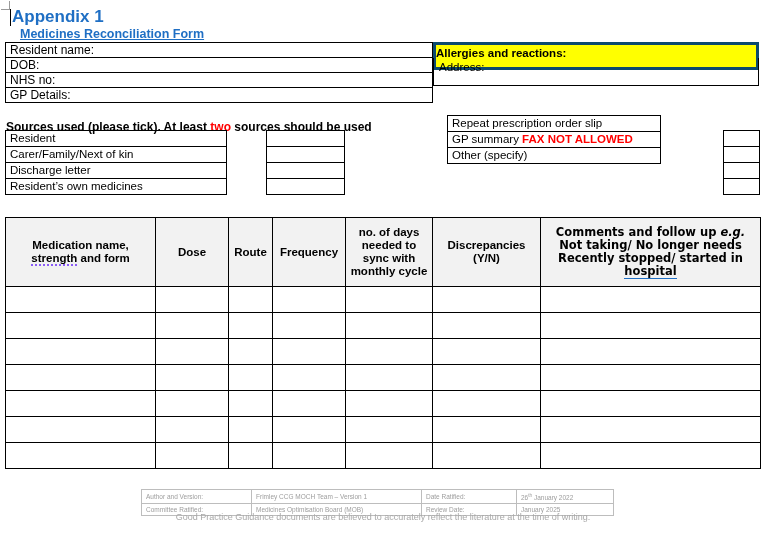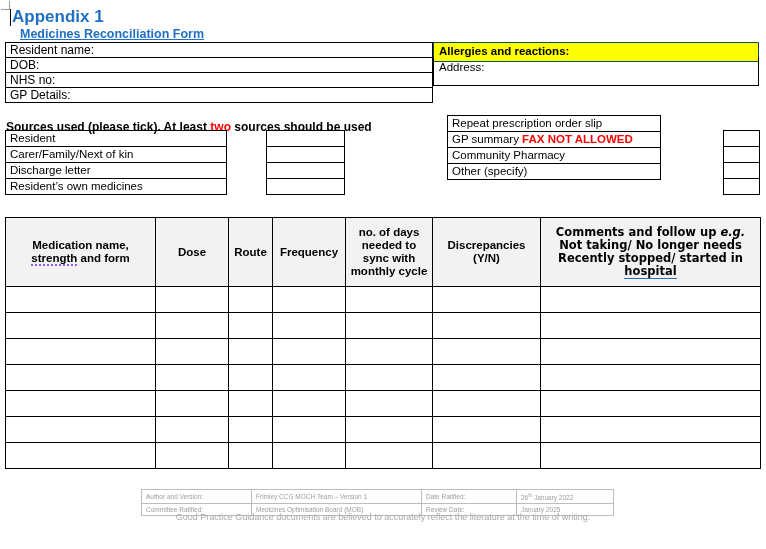--- a/index.html
+++ b/index.html
@@ -76,27 +76,26 @@
     vertical-align: middle;
     white-space: nowrap;
   }
 
   
   .allergy-box {
     position: absolute;
     left: 433px;
     top: 42px;
     width: 326px;
-    height: 20px;
+    height: 28px;
     background: #ffff00;
-    border: 1px solid #0c4a6e;
+    border: 3px solid #0c4a6e;
     font-size: 11.5px;
     font-weight: bold;
     line-height: 16px;
-    padding-left: 5px;
     box-sizing: border-box;
     white-space: nowrap;
   }
   .address-box {
     position: absolute;
     left: 433px;
     top: 58px;
     width: 326px;
     height: 28px;
     border: 1px solid #000;
@@ -297,23 +296,20 @@
   </tbody>
 </table>
 
 <table class="src-label-table" id="sources-right-labels">
   <tbody>
     <tr>
         <td>Repeat prescription order slip</td>
       </tr>
     <tr>
         <td><span>GP summary </span><span class="red-bold">FAX NOT ALLOWED</span></td>
-      </tr>
-    <tr>
-        <td>Community Pharmacy</td>
       </tr>
     <tr>
         <td>Other (specify)</td>
       </tr>
   </tbody>
 </table>
 
 <table class="tick-table" id="sources-right-ticks">
   <tbody>
     <tr>

